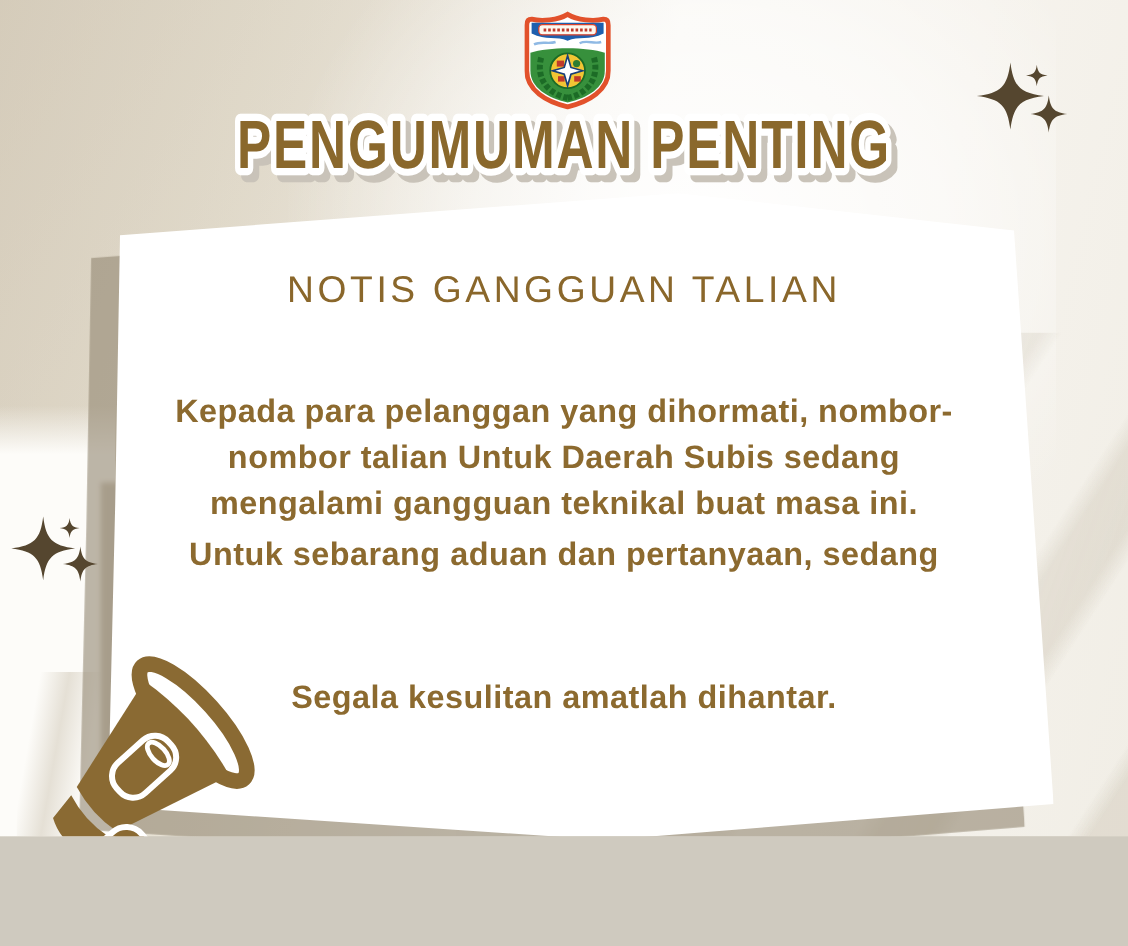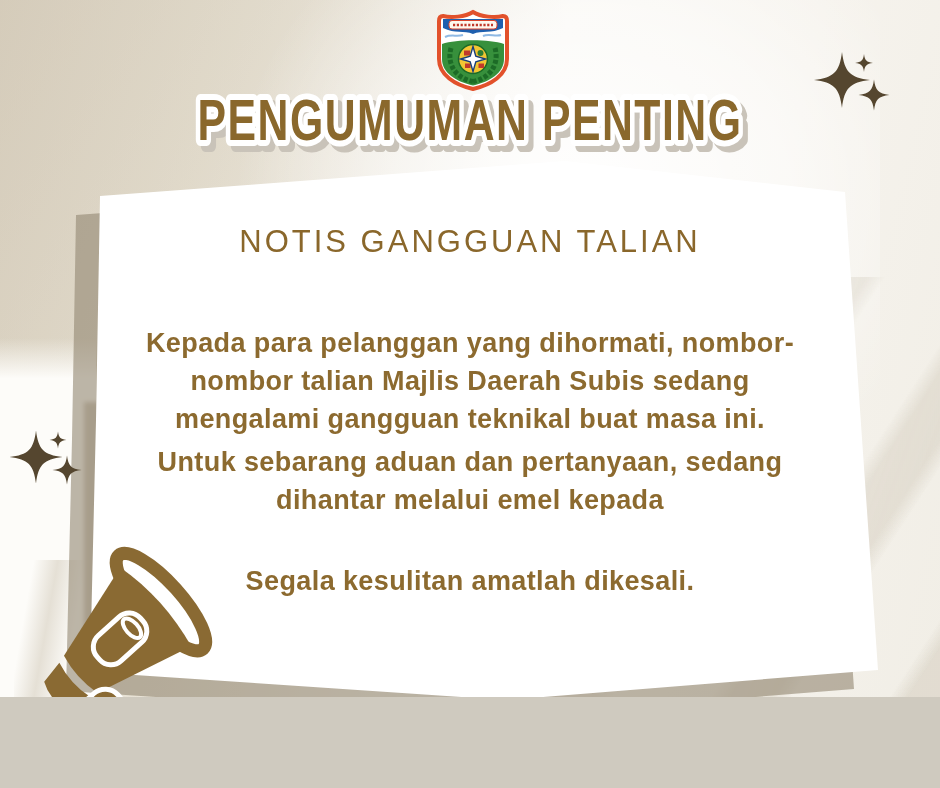--- a/index.html
+++ b/index.html
@@ -113,31 +113,30 @@
       <path transform="translate(61,42) scale(0.52)" d="M0,-28 C2.5,-8 8,-2.5 28,0 C8,2.5 2.5,8 0,28 C-2.5,8 -8,2.5 -28,0 C-8,-2.5 -2.5,-8 0,-28 Z"></path>
     </g>
   </svg>
 
   <div class="layer headline">
     <div>NOTIS GANGGUAN TALIAN</div>
   </div>
 
   <div class="layer body-par p1">
     <div>Kepada para pelanggan yang dihormati, nombor-</div>
-    <div>nombor talian Majlis Daerah Subis sedang</div>
+    <div>nombor talian Untuk Daerah Subis sedang</div>
     <div>mengalami gangguan teknikal buat masa ini.</div>
   </div>
 
   <div class="layer body-par p2">
     <div>Untuk sebarang aduan dan pertanyaan, sedang</div>
-    <div>dihantar melalui emel kepada</div>
   </div>
 
   <div class="layer body-par p3">
-    <div>Segala kesulitan amatlah dikesali.</div>
+    <div>Segala kesulitan amatlah dihantar.</div>
   </div>
 
   <svg class="mega-svg layer" viewBox="0 0 272 268" aria-hidden="true">
     <g transform="rotate(-42 130 135)" fill="#8a6a33">
       <ellipse cx="212" cy="135" rx="20" ry="63" fill="none" stroke="#8a6a33" stroke-width="13"></ellipse>
       <path d="M205,82 C213,117 213,153 205,188 L104,160 Q 98,135 104,110 Z"></path>
       <path d="M96,112 L72,116 Q 63,135 72,154 L96,158 Q 90,135 96,112 Z"></path>
       <rect x="128" y="118" width="58" height="34" rx="15" stroke="#ffffff" stroke-width="5"></rect>
       <ellipse cx="173" cy="135" rx="6" ry="12" fill="none" stroke="#ffffff" stroke-width="4"></ellipse>
       <rect x="26" y="158" width="92" height="36" rx="17" stroke="#ffffff" stroke-width="5"></rect>

